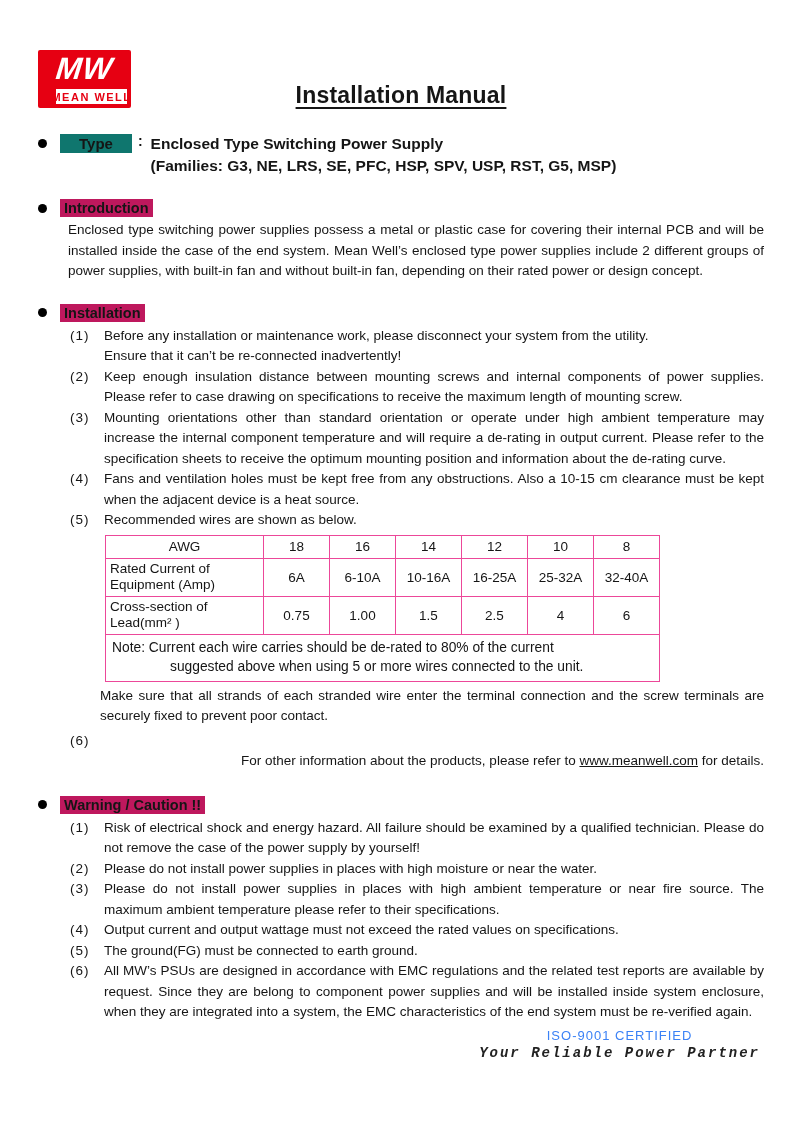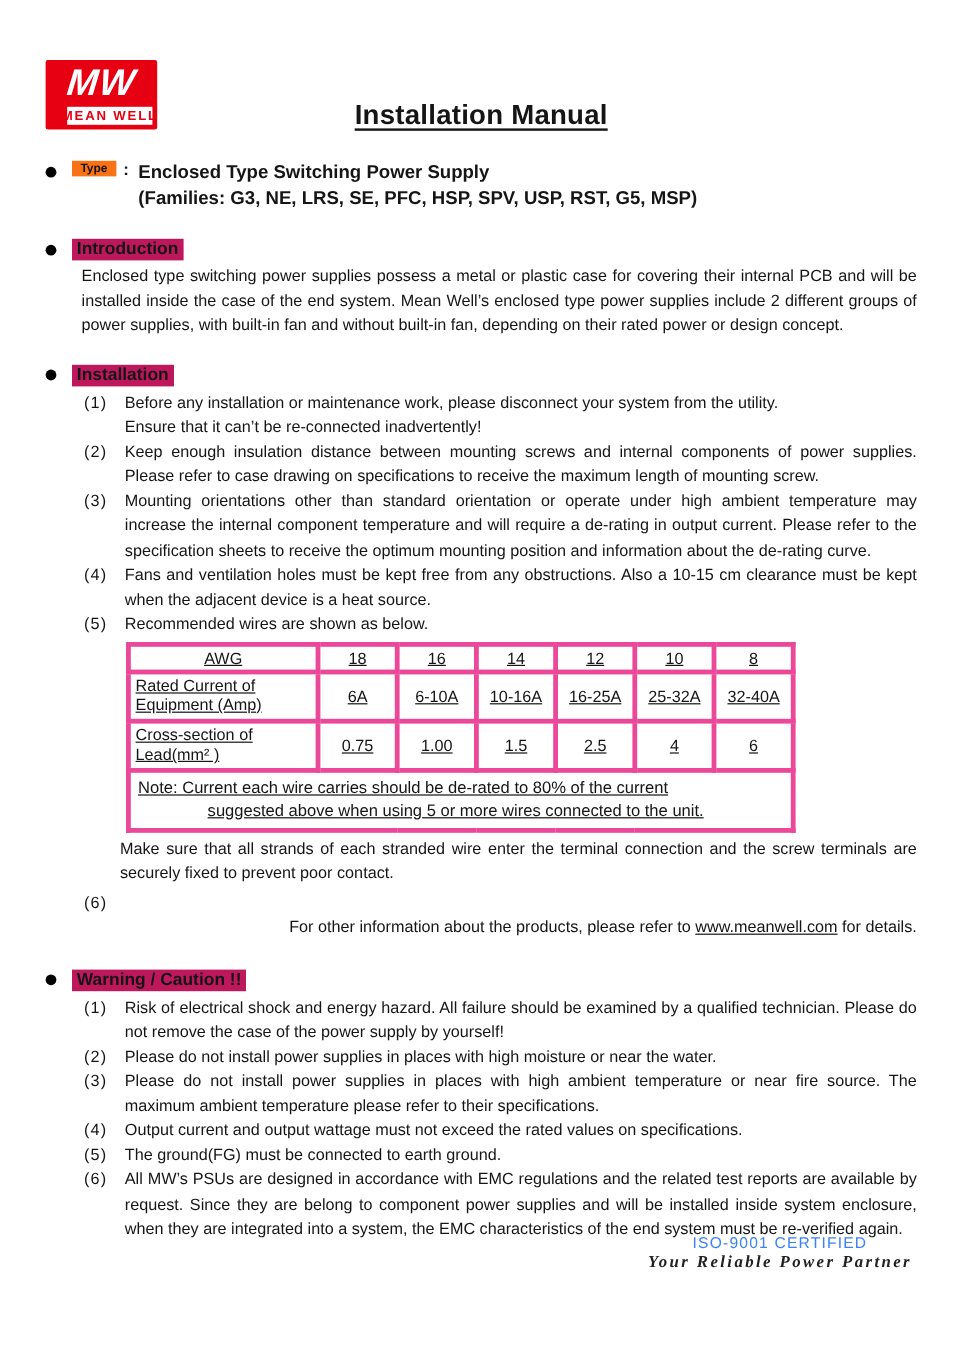--- a/index.html
+++ b/index.html
@@ -74,21 +74,21 @@
   }
   .hl {
     background: #be185d;
     font-weight: bold;
     font-size: 14.5px;
     padding: 1px 4px;
   }
   .body-text { font-size: 13.5px; line-height: 20.5px; }
 
   .type-section { margin-top: 24px; display: flex; align-items: flex-start; }
-  .type-label { background: #f97316; font-weight: bold; font-size: 10px; padding: 1px 7px; margin-top: 1px; }
+  .type-label { background: #0f766e; font-weight: bold; font-size: 15px; padding: 1px 19px; margin-top: 1px; }
   .type-colon { font-weight: bold; font-size: 14px; margin: 0 8px 0 6px; }
   .type-value { font-weight: bold; font-size: 15.5px; line-height: 22px; }
 
   .section { margin-top: 22px; }
   .para {
     margin: 3px 17px 0 30px;
     width: 696px;
     text-align: justify;
     white-space: pre-line;
   }
@@ -112,23 +112,22 @@
   }
 
   
   table.wires {
     border-collapse: collapse;
     margin: 4px 0 2px 67px;
     border: 1.5px solid #444;
     font-size: 13.5px;
   }
   table.wires td, table.wires th {
-    border: 4px solid #ec4899;
+    border: 1px solid #ec4899;
     font-weight: normal;
-    text-decoration: underline;
   }
   .col-label { width: 158px; }
   .col-val { width: 66px; }
   th.awg { text-align: center; height: 23px; font-size: 13.5px; }
   td.val { text-align: center; height: 23px; }
   td.row-label {
     text-align: left;
     padding: 2px 4px;
     white-space: pre-line;
     line-height: 16.5px;
@@ -150,21 +149,21 @@
     right: 42px; top: 1028px;
     text-align: center;
   }
   .iso {
     font-size: 13px;
     letter-spacing: 1px;
     color: #3b82f6;
   }
   .slogan {
     margin-top: 2px;
-    font-family: Liberation Serif, serif;
+    font-family: Liberation Mono, monospace;
     font-style: italic;
     font-weight: bold;
     font-size: 14px;
     letter-spacing: 2px;
     color: #222;
     white-space: nowrap;
   }
 </style>
 </head>
 <body>

